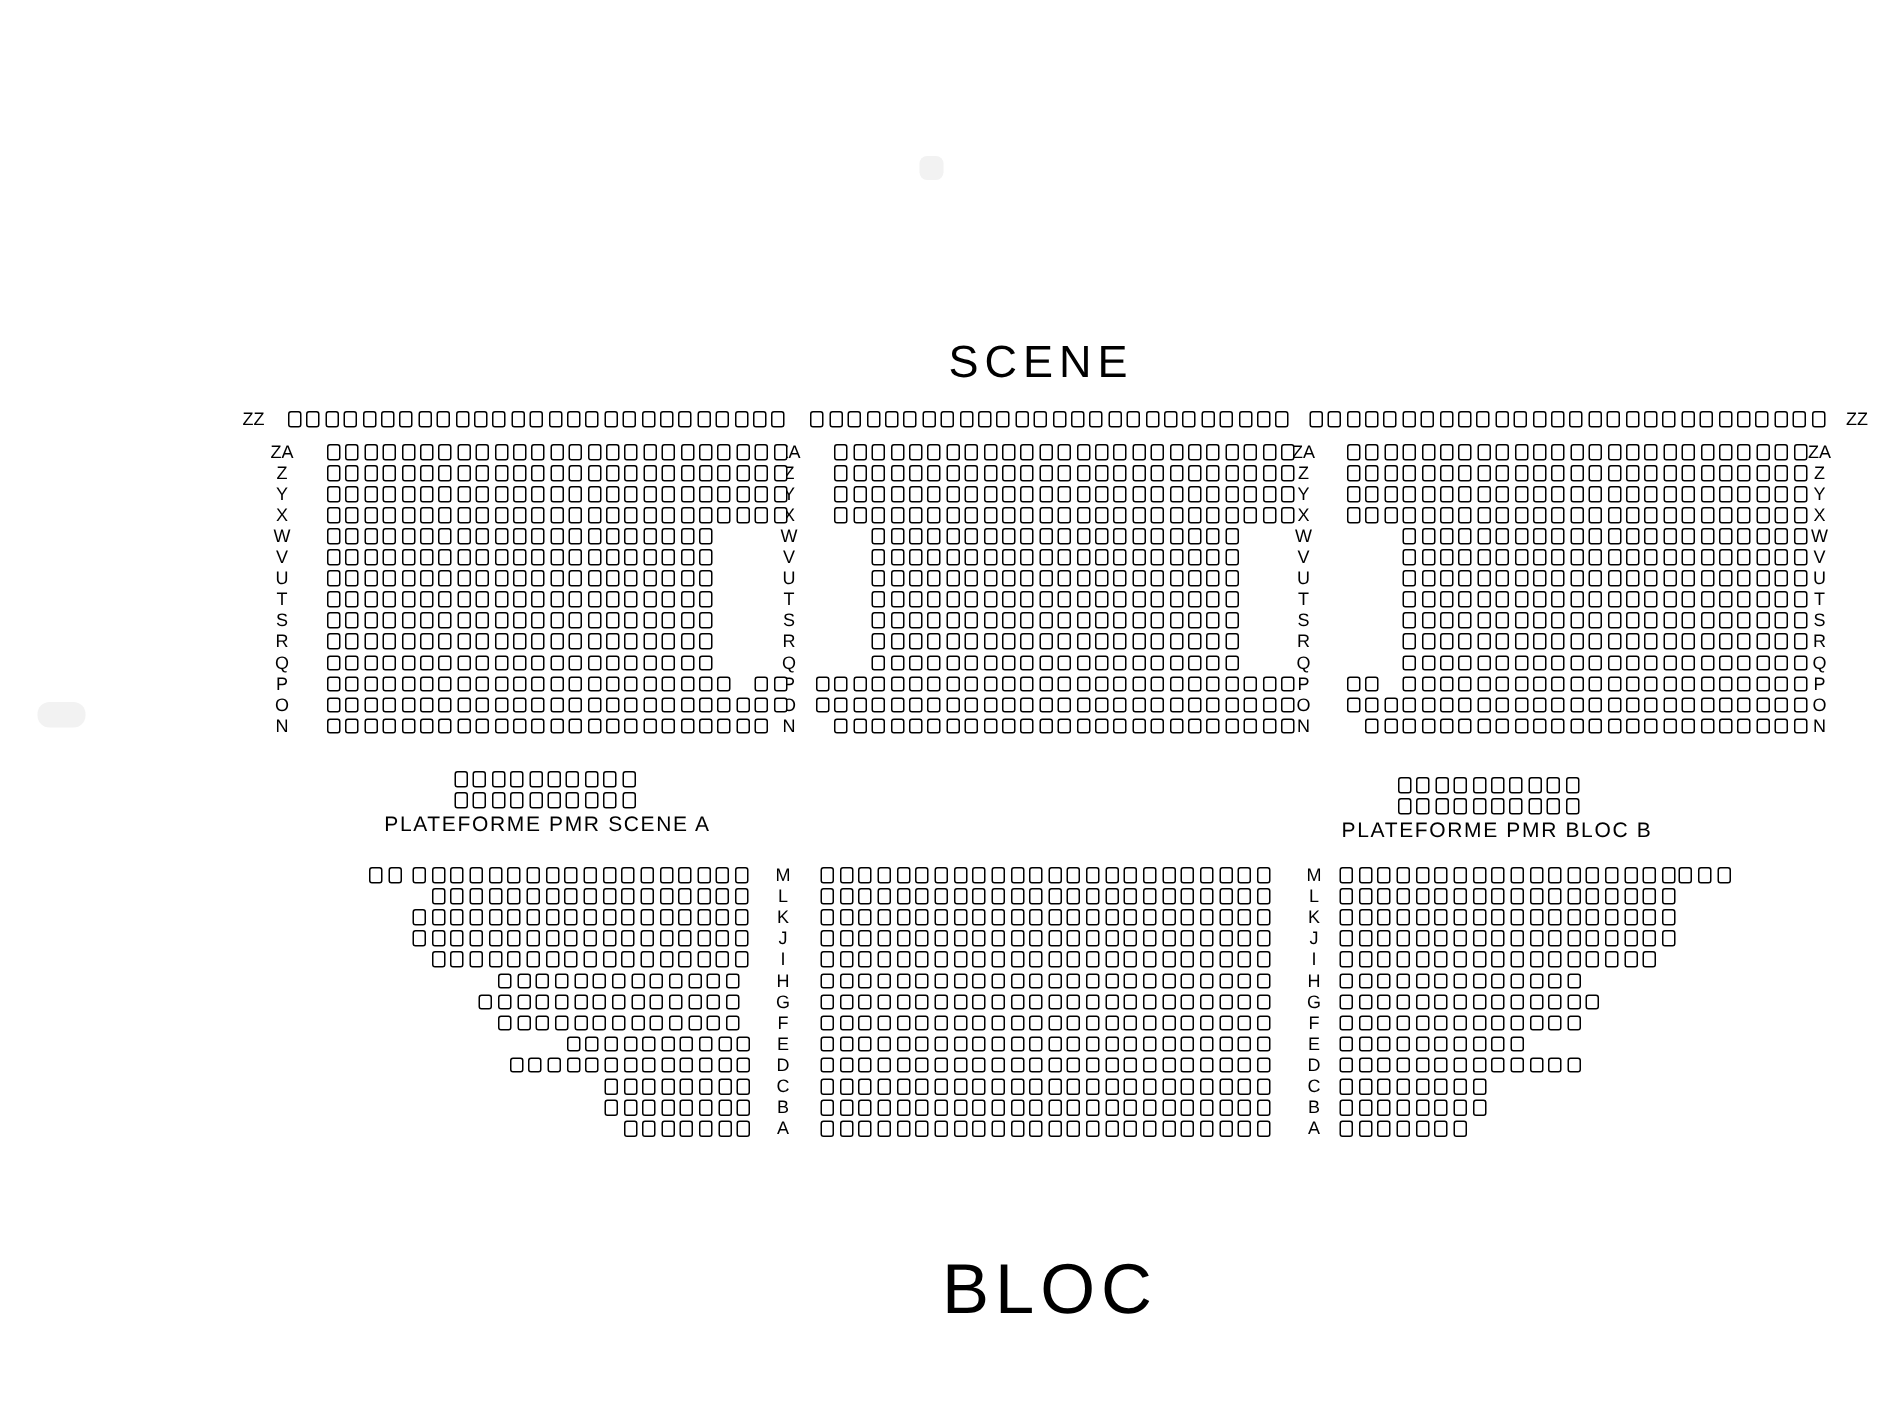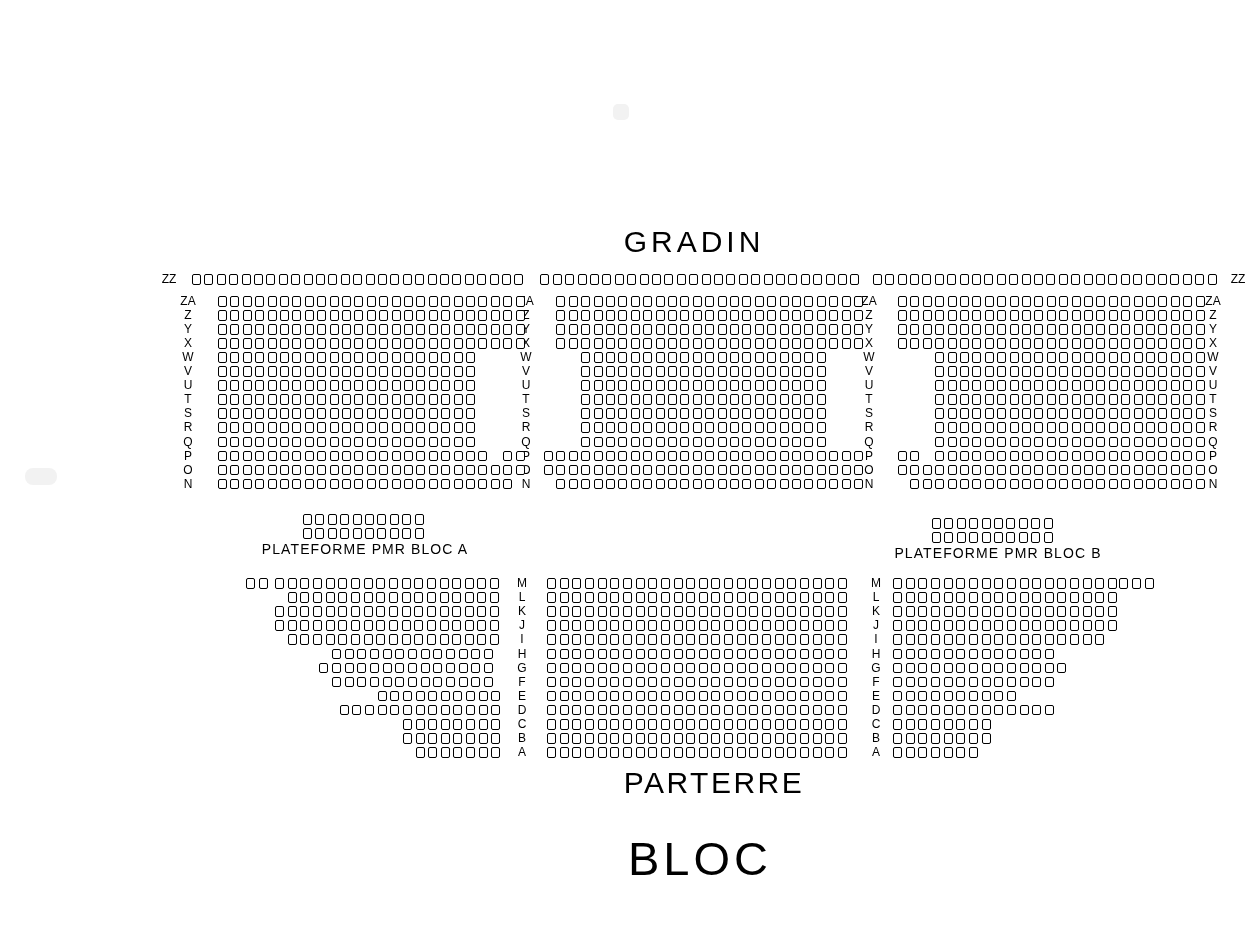--- a/index.html
+++ b/index.html
@@ -31,24 +31,23 @@
     font-size:14px;letter-spacing:1.1px;white-space:nowrap;z-index:3;
   }
   .pmr-label-a{left:365px;top:541px;}
   .pmr-label-b{left:998px;top:545px;}
   .artifact{position:absolute;background:var(--artifact,#f2f2f2);z-index:0;}
 </style>
 </head>
 <body>
 
 <div id="stage">
-  <div class="title title-gradin">GRADIN</div>
-  <div class="title title-parterre">PARTERRE</div>
+  <div class="title title-gradin">SCENE</div>
   <div class="title title-scene">BLOC</div>
-  <div class="pmr-label pmr-label-a">PLATEFORME PMR BLOC A</div>
+  <div class="pmr-label pmr-label-a">PLATEFORME PMR SCENE A</div>
   <div class="pmr-label pmr-label-b">PLATEFORME PMR BLOC B</div>
   <div id="labels-layer">
       <div class="row-label" style="left: 169px; top: 272px;">ZZ</div>
       <div class="row-label" style="left: 1238px; top: 272px;">ZZ</div>
       <div class="row-label" style="left: 188px; top: 294px;">ZA</div>
       <div class="row-label" style="left: 188px; top: 308.05px;">Z</div>
       <div class="row-label" style="left: 188px; top: 322.1px;">Y</div>
       <div class="row-label" style="left: 188px; top: 336.15px;">X</div>
       <div class="row-label" style="left: 188px; top: 350.2px;">W</div>
       <div class="row-label" style="left: 188px; top: 364.25px;">V</div>

